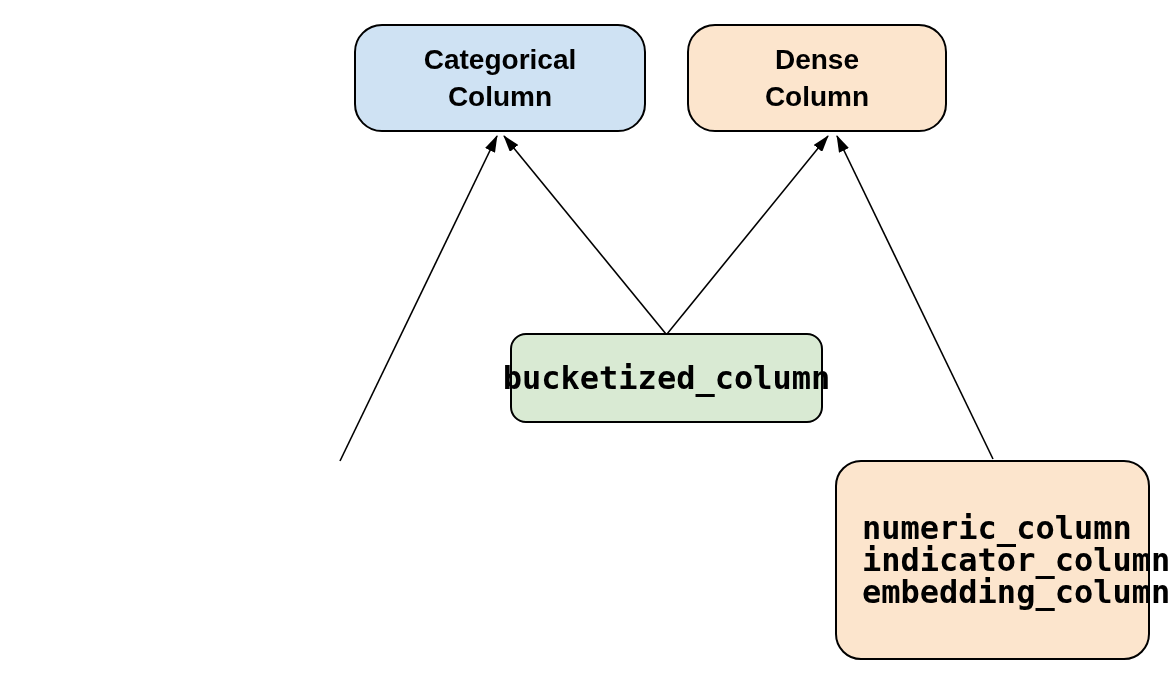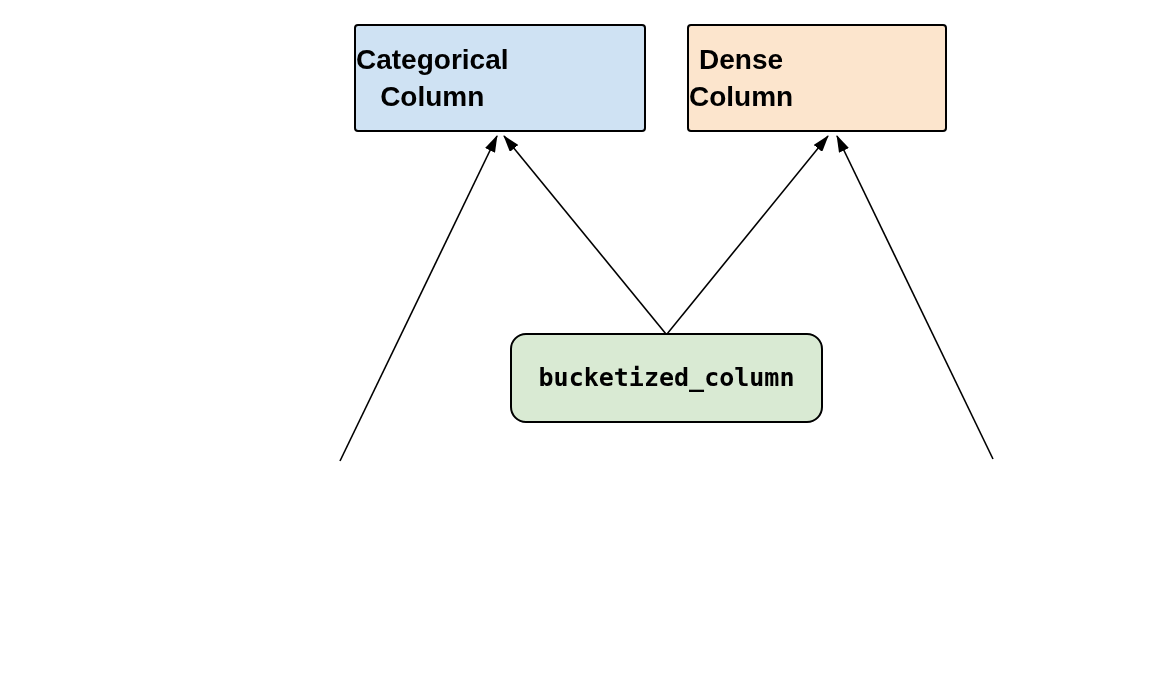--- a/index.html
+++ b/index.html
@@ -24,22 +24,22 @@
   }
   .node {
     position: absolute;
     box-sizing: border-box;
     border: 2px solid #000000;
     display: flex;
     flex-direction: column;
     justify-content: center;
   }
   .node.title-node {
-    border-radius: 4px;
-    align-items: flex-start;
+    border-radius: 28px;
+    align-items: center;
     text-align: center;
   }
   .node.mono-node {
     border-radius: 16px;
     align-items: center;
     text-align: center;
   }
   .node.list-node {
     border-radius: 26px;
     align-items: flex-start;
@@ -49,21 +49,21 @@
     font-family: "Liberation Sans", sans-serif;
     font-weight: bold;
     font-size: 28px;
     line-height: 37px;
     color: #000000;
   }
   .title-label span { display: block; }
   .mono-text {
     font-family: "DejaVu Sans Mono", monospace;
     font-weight: bold;
-    font-size: 25px;
+    font-size: 32px;
     line-height: 32px;
     color: #000000;
   }
   .mono-text span { display: block; white-space: pre; }
 
   #node-categorical-column { left: 354px; top: 24px;  width: 292px; height: 108px; }
   #node-dense-column       { left: 687px; top: 24px;  width: 260px; height: 108px; }
   #node-bucketized-column  { left: 510px; top: 333px; width: 313px; height: 90px;  }
   #node-categorical-api-list { left: 14px;  top: 462px; width: 653px; height: 199px; padding-left: 23px; }
   #node-dense-api-list       { left: 835px; top: 460px; width: 315px; height: 200px; padding-left: 25px; }
@@ -99,14 +99,21 @@
     </div>
   </div>
 
   <div class="node mono-node" id="node-bucketized-column" style="background-color: rgb(217, 234, 211);">
     <div class="mono-text">
       <span>bucketized_column</span>
     </div>
   </div>
 
 
+  <div class="node list-node" id="node-dense-api-list" style="background-color: rgb(252, 229, 205);">
+    <div class="mono-text">
+      <span>numeric_column</span>
+      <span>indicator_column</span>
+      <span>embedding_column</span>
+    </div>
+  </div>
 
 </div>
 
 </body></html>

